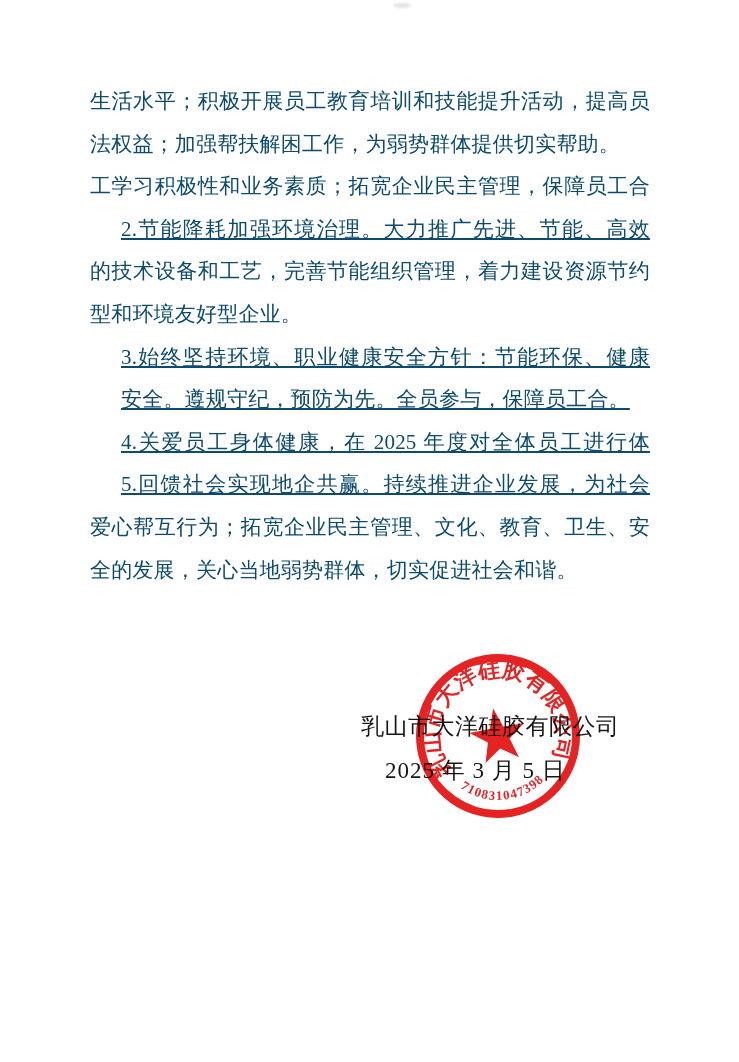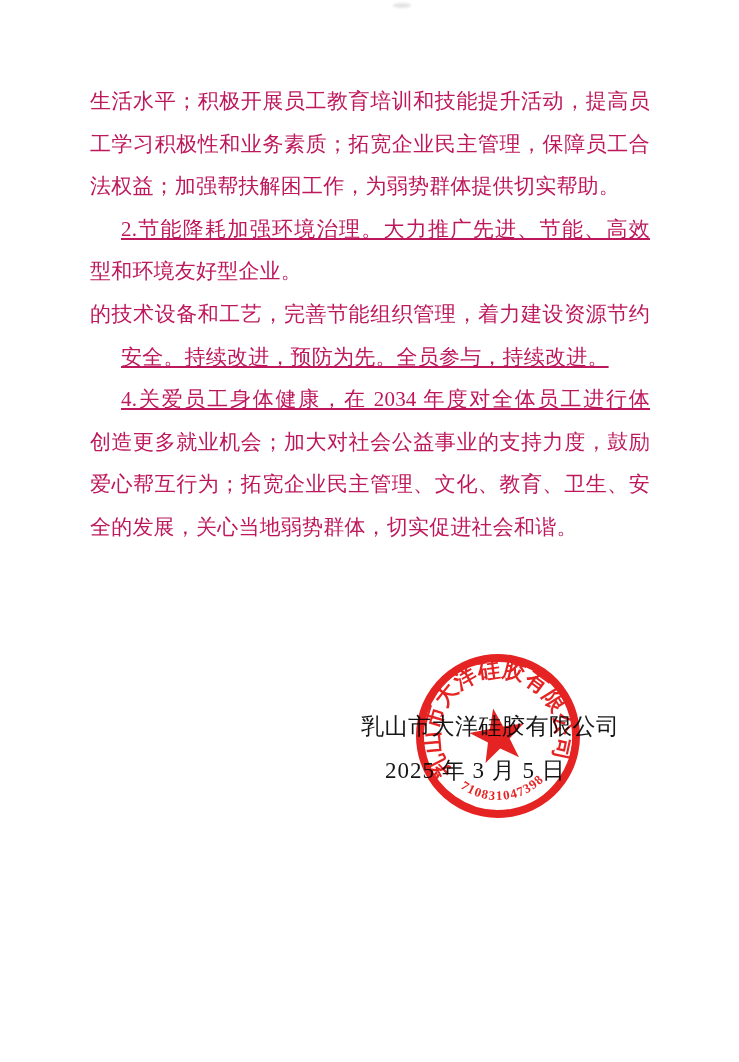--- a/index.html
+++ b/index.html
@@ -9,21 +9,21 @@
     background:#ffffff;
     overflow:hidden;
     font-family:"Liberation Serif","DejaVu Serif",serif;
   }
   .scan-smudge{
     position:absolute;left:393px;top:3px;width:18px;height:5px;
     background:#e4e4e4;border-radius:50%;filter:blur(1px);
   }
   .body-text{
     position:absolute;left:90px;top:80px;width:560px;
-    color:#be185d;
+    color:#0c4a6e;
   }
   .line{
     height:42.6px;line-height:42.6px;font-size:21px;
     letter-spacing:0.2px;
   }
   .line.j{text-align:justify;text-align-last:justify;}
   .line.indent{padding-left:31px;text-decoration:underline;}
   .signature-company{
     position:absolute;left:361px;top:712px;width:240px;
     font-size:23px;line-height:30px;color:#161616;
@@ -44,28 +44,29 @@
 </style>
 </head>
 <body>
 
 <div class="page">
 
   <div class="scan-smudge"></div>
 
   <div class="body-text">
     <div class="line j">生活水平；积极开展员工教育培训和技能提升活动，提高员</div>
+    <div class="line">法权益；加强帮扶解困工作，为弱势群体提供切实帮助。</div>
     <div class="line j">工学习积极性和业务素质；拓宽企业民主管理，保障员工合</div>
-    <div class="line">法权益；加强帮扶解困工作，为弱势群体提供切实帮助。</div>
     <div class="line j indent">2.节能降耗加强环境治理。大力推广先进、节能、高效</div>
+    <div class="line j">的技术设备和工艺，完善节能组织管理，着力建设资源节约</div>
     <div class="line">型和环境友好型企业。</div>
-    <div class="line j">的技术设备和工艺，完善节能组织管理，着力建设资源节约</div>
-    <div class="line indent">安全。持续改进，预防为先。全员参与，持续改进。</div>
-    <div class="line j indent">4.关爱员工身体健康，在 2034 年度对全体员工进行体</div>
-    <div class="line j">创造更多就业机会；加大对社会公益事业的支持力度，鼓励</div>
+    <div class="line j indent">3.始终坚持环境、职业健康安全方针：节能环保、健康</div>
+    <div class="line indent">安全。遵规守纪，预防为先。全员参与，保障员工合。</div>
+    <div class="line j indent">4.关爱员工身体健康，在 2025 年度对全体员工进行体</div>
+    <div class="line j indent">5.回馈社会实现地企共赢。持续推进企业发展，为社会</div>
     <div class="line j">爱心帮互行为；拓宽企业民主管理、文化、教育、卫生、安</div>
     <div class="line">全的发展，关心当地弱势群体，切实促进社会和谐。</div>
   </div>
 
   <div class="signature-company">乳山市大洋硅胶有限公司</div>
 
   <div class="signature-date">2025 年 3 月 5 日</div>
 
   <div class="seal">
     <svg viewBox="0 0 172 172" xmlns="http://www.w3.org/2000/svg">

